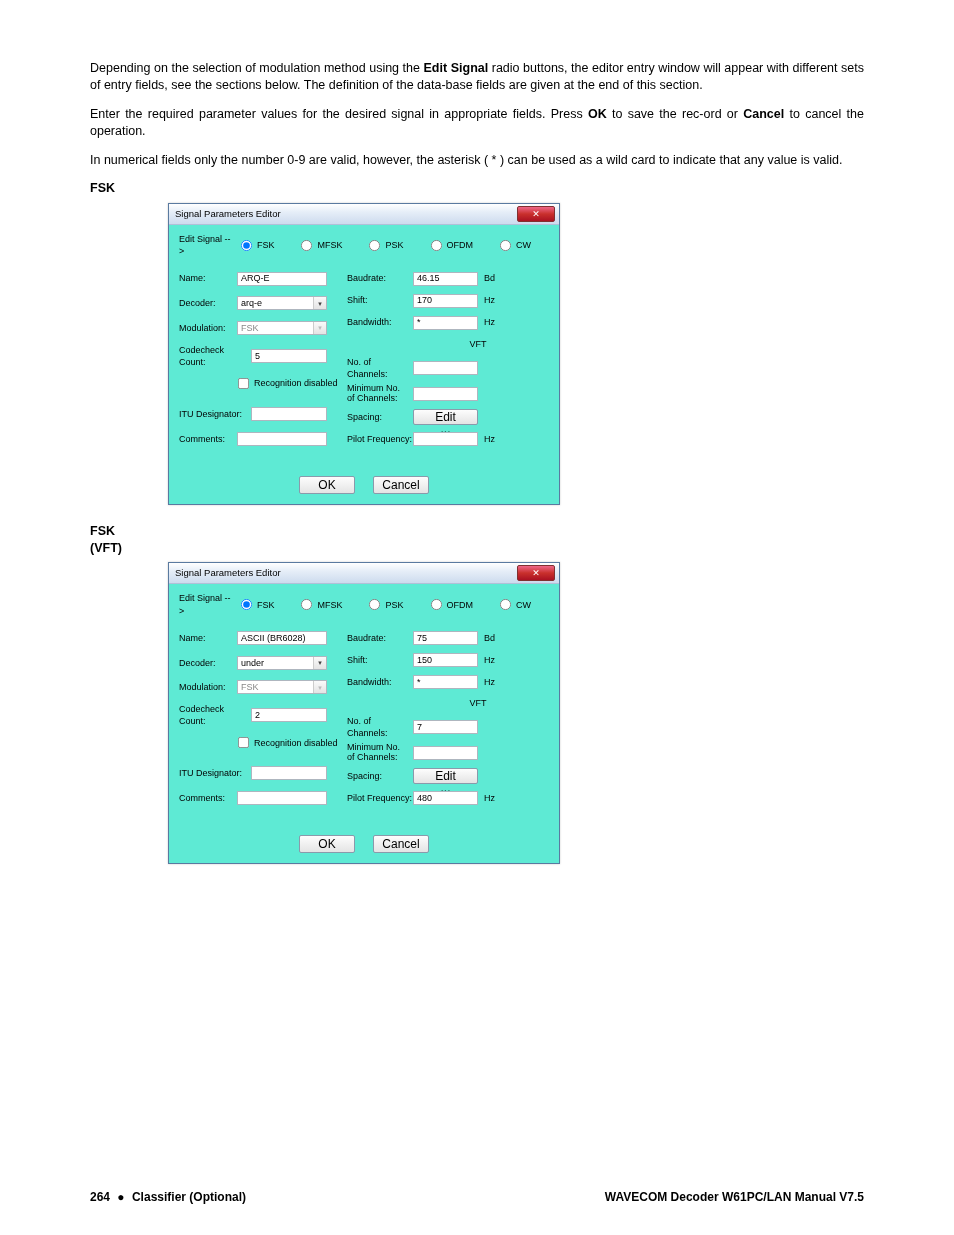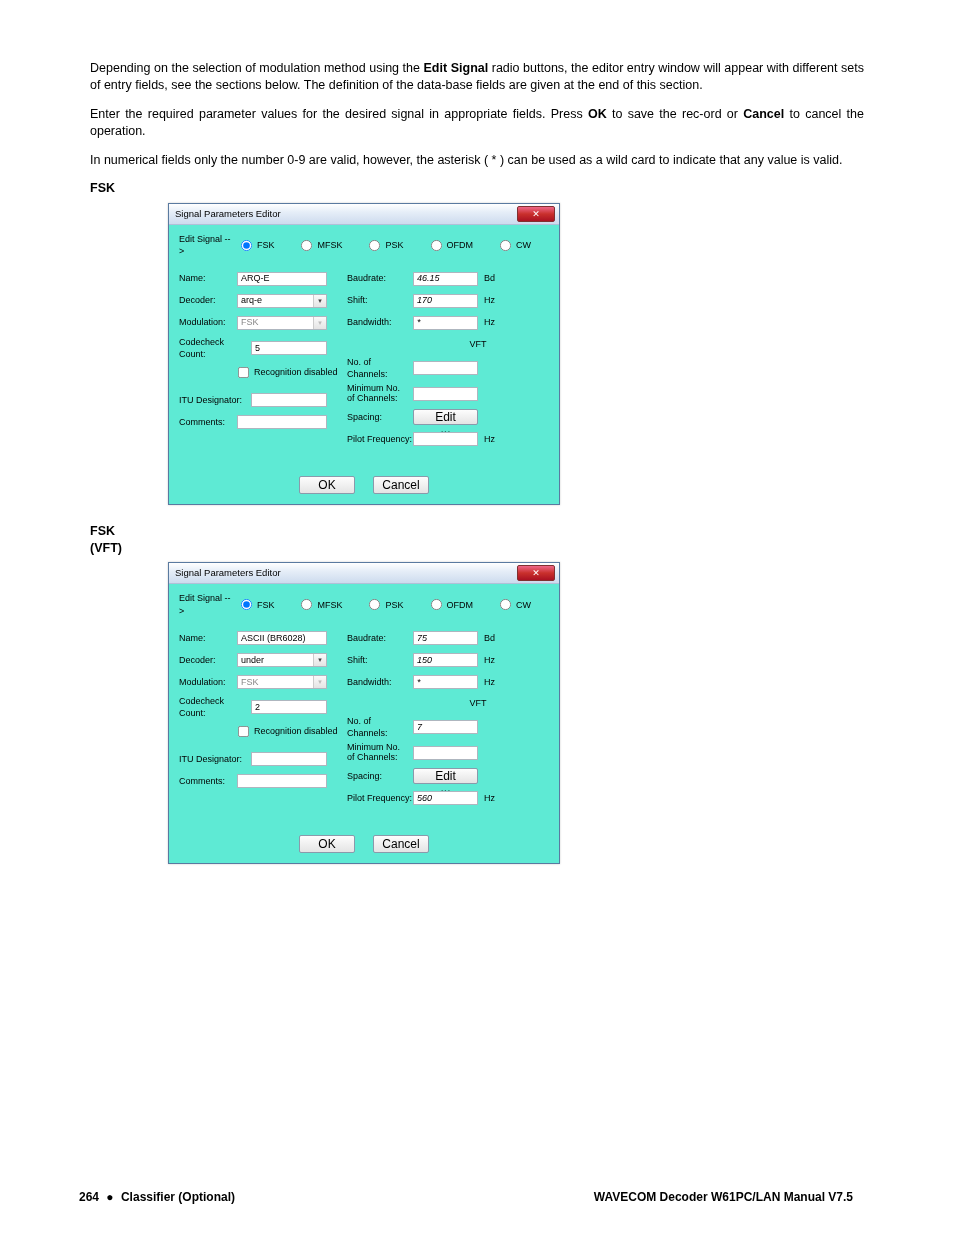--- a/index.html
+++ b/index.html
@@ -52,40 +52,40 @@
     justify-content: center;
     font-size: 9px;
     line-height: 1;
   }
   .dlg-body { padding: 8px 10px 10px 10px; }
   .radio-row { display: flex; align-items: center; margin-bottom: 12px; gap: 8px; }
   .radio-row .lbl { width: 58px; }
   .radio-item { display: flex; align-items: center; margin-right: 18px; }
   .radio-item input { margin: 0 4px 0 0; transform: scale(0.85); }
   .form-area { display: flex; }
-  .col { display: flex; flex-direction: column; }
+  .col { display: flex; flex-direction: column; justify-content: space-between; }
   .col-left { width: 168px; }
   .col-right { flex: 1; }
   .fld { display: flex; align-items: center; min-height: 18px; margin-bottom: 4px; }
   .fld .lbl { width: 58px; font-size: 9px; }
   .fld .lbl-long { width: 72px; }
   .col-right .fld .lbl { width: 66px; }
   .txt {
     background: #fff;
     border: 1px solid #aeb6bf;
     height: 14px;
     font-size: 9px;
     padding: 0 3px;
     box-sizing: border-box;
     display: flex;
     align-items: center;
     overflow: hidden;
   }
   .txt.w90 { width: 90px; }
-  .txt.w65 { width: 65px; font-style: italic; }
+  .txt.w65 { width: 65px; }
   .sel {
     display: flex;
     align-items: center;
     background: #fff;
     border: 1px solid #aeb6bf;
     height: 14px;
     width: 90px;
     box-sizing: border-box;
     padding-left: 3px;
     font-size: 9px;
@@ -115,21 +115,21 @@
     text-align: center;
     box-sizing: border-box;
   }
   .btn.small { width: 65px; height: 16px; line-height: 12px; }
   .btn.wide { width: 56px; height: 18px; display: inline-flex; align-items: center; justify-content: center; }
   .dlg-buttons { display: flex; justify-content: center; gap: 18px; margin-top: 24px; }
 
   .footer {
     position: fixed;
     bottom: 30px;
-    left: 79px;
+    left: 90px;
     right: 90px;
     width: 774px;
     display: flex;
     justify-content: space-between;
     font-size: 12px;
     font-weight: bold;
   }
   .footer .dot { font-weight: normal; margin: 0 4px; }
 </style>
 </head>
@@ -356,21 +356,21 @@
         <div class="fld">
             <span class="lbl" style="line-height:1.1;"><span>Minimum No.</span><br><span>of Channels:</span></span>
             <div class="txt w65"></div>
           </div>
         <div class="fld">
             <span class="lbl">Spacing:</span>
             <div class="btn small">Edit ...</div>
           </div>
         <div class="fld">
             <span class="lbl">Pilot Frequency:</span>
-            <div class="txt w65">560</div>
+            <div class="txt w65">480</div>
             <span class="unit">Hz</span>
           </div>
       </div>
     </div>
     <div class="dlg-buttons">
       <div class="btn wide">OK</div>
       <div class="btn wide">Cancel</div>
     </div>
   </div>
 </div>

